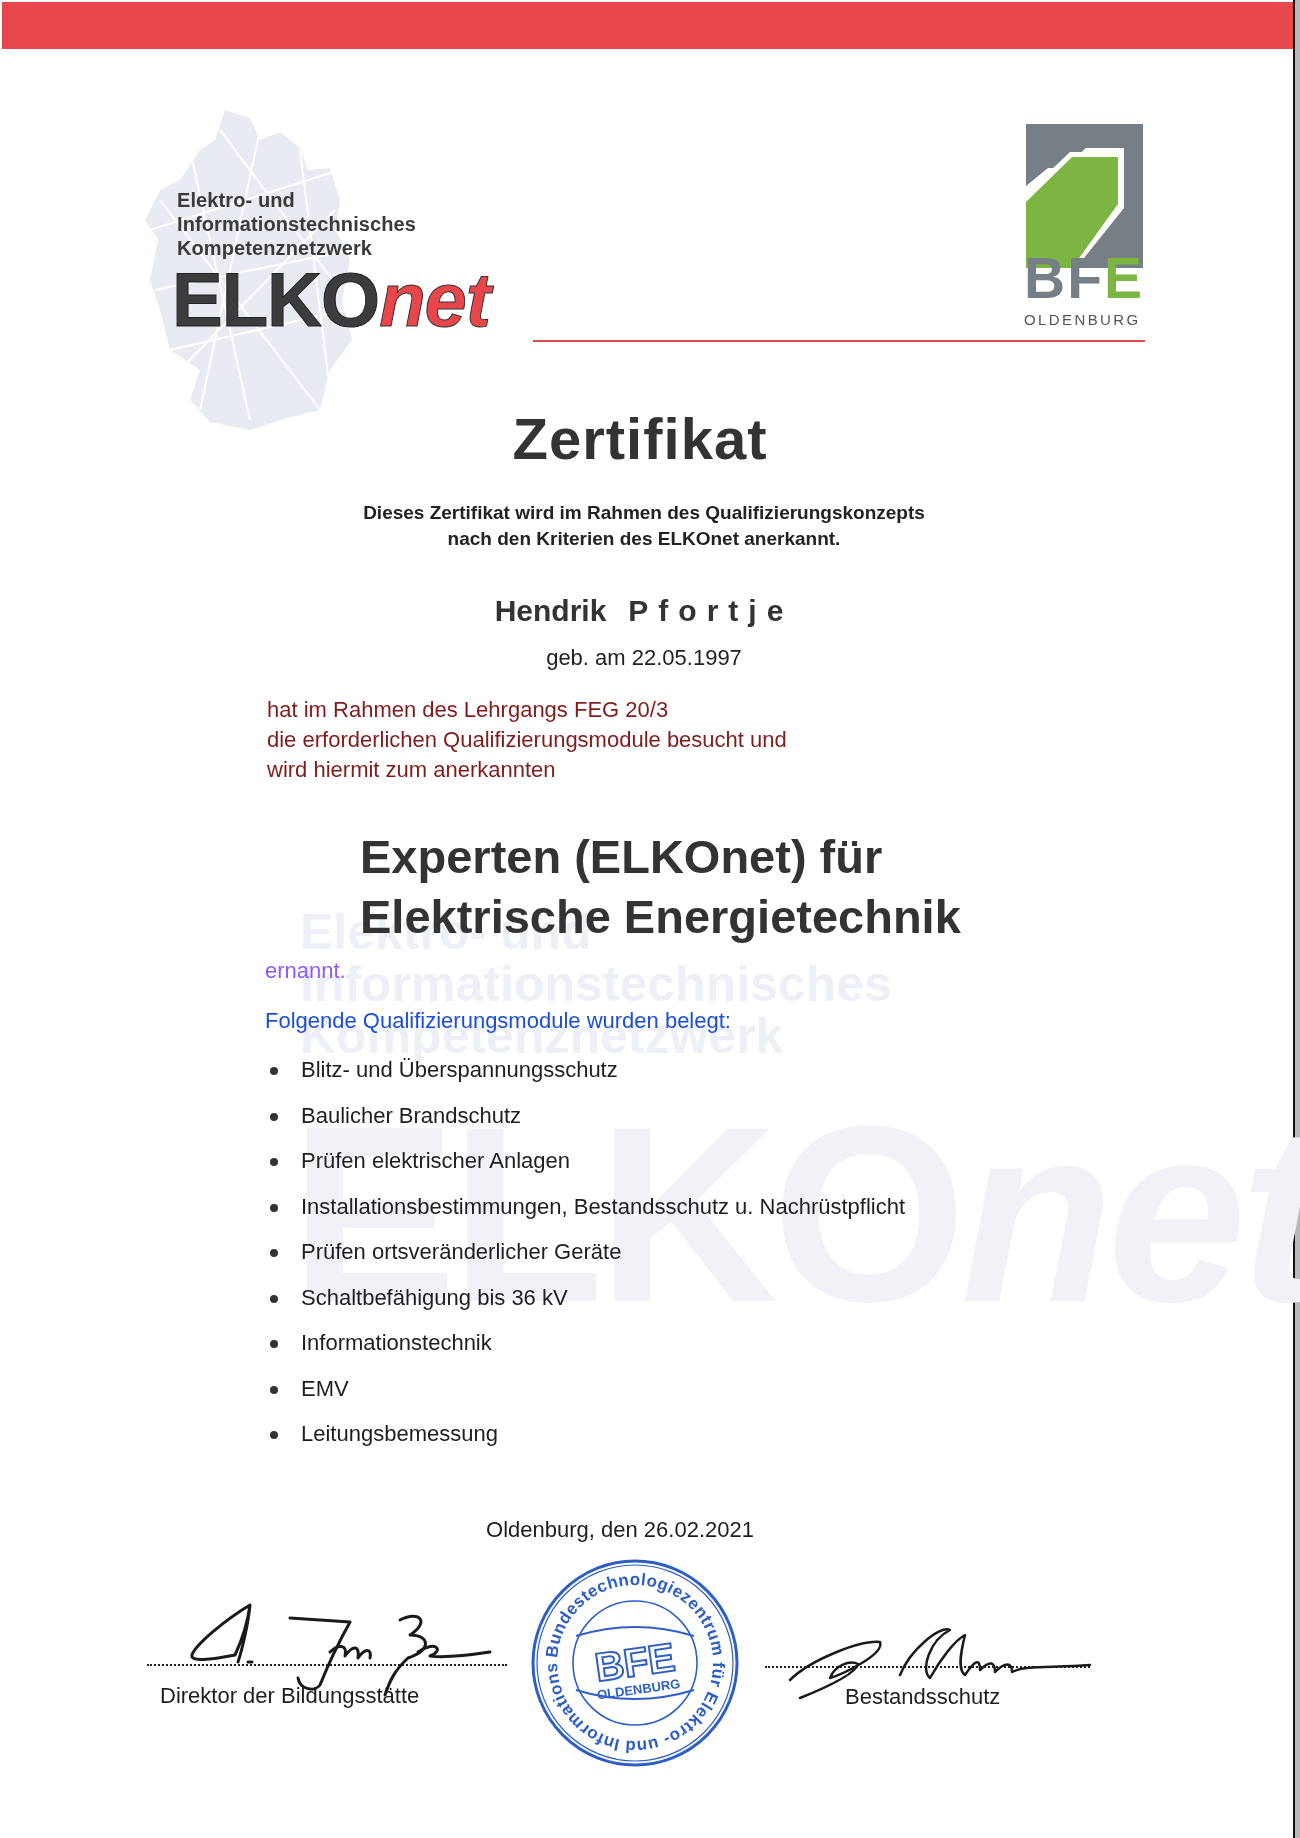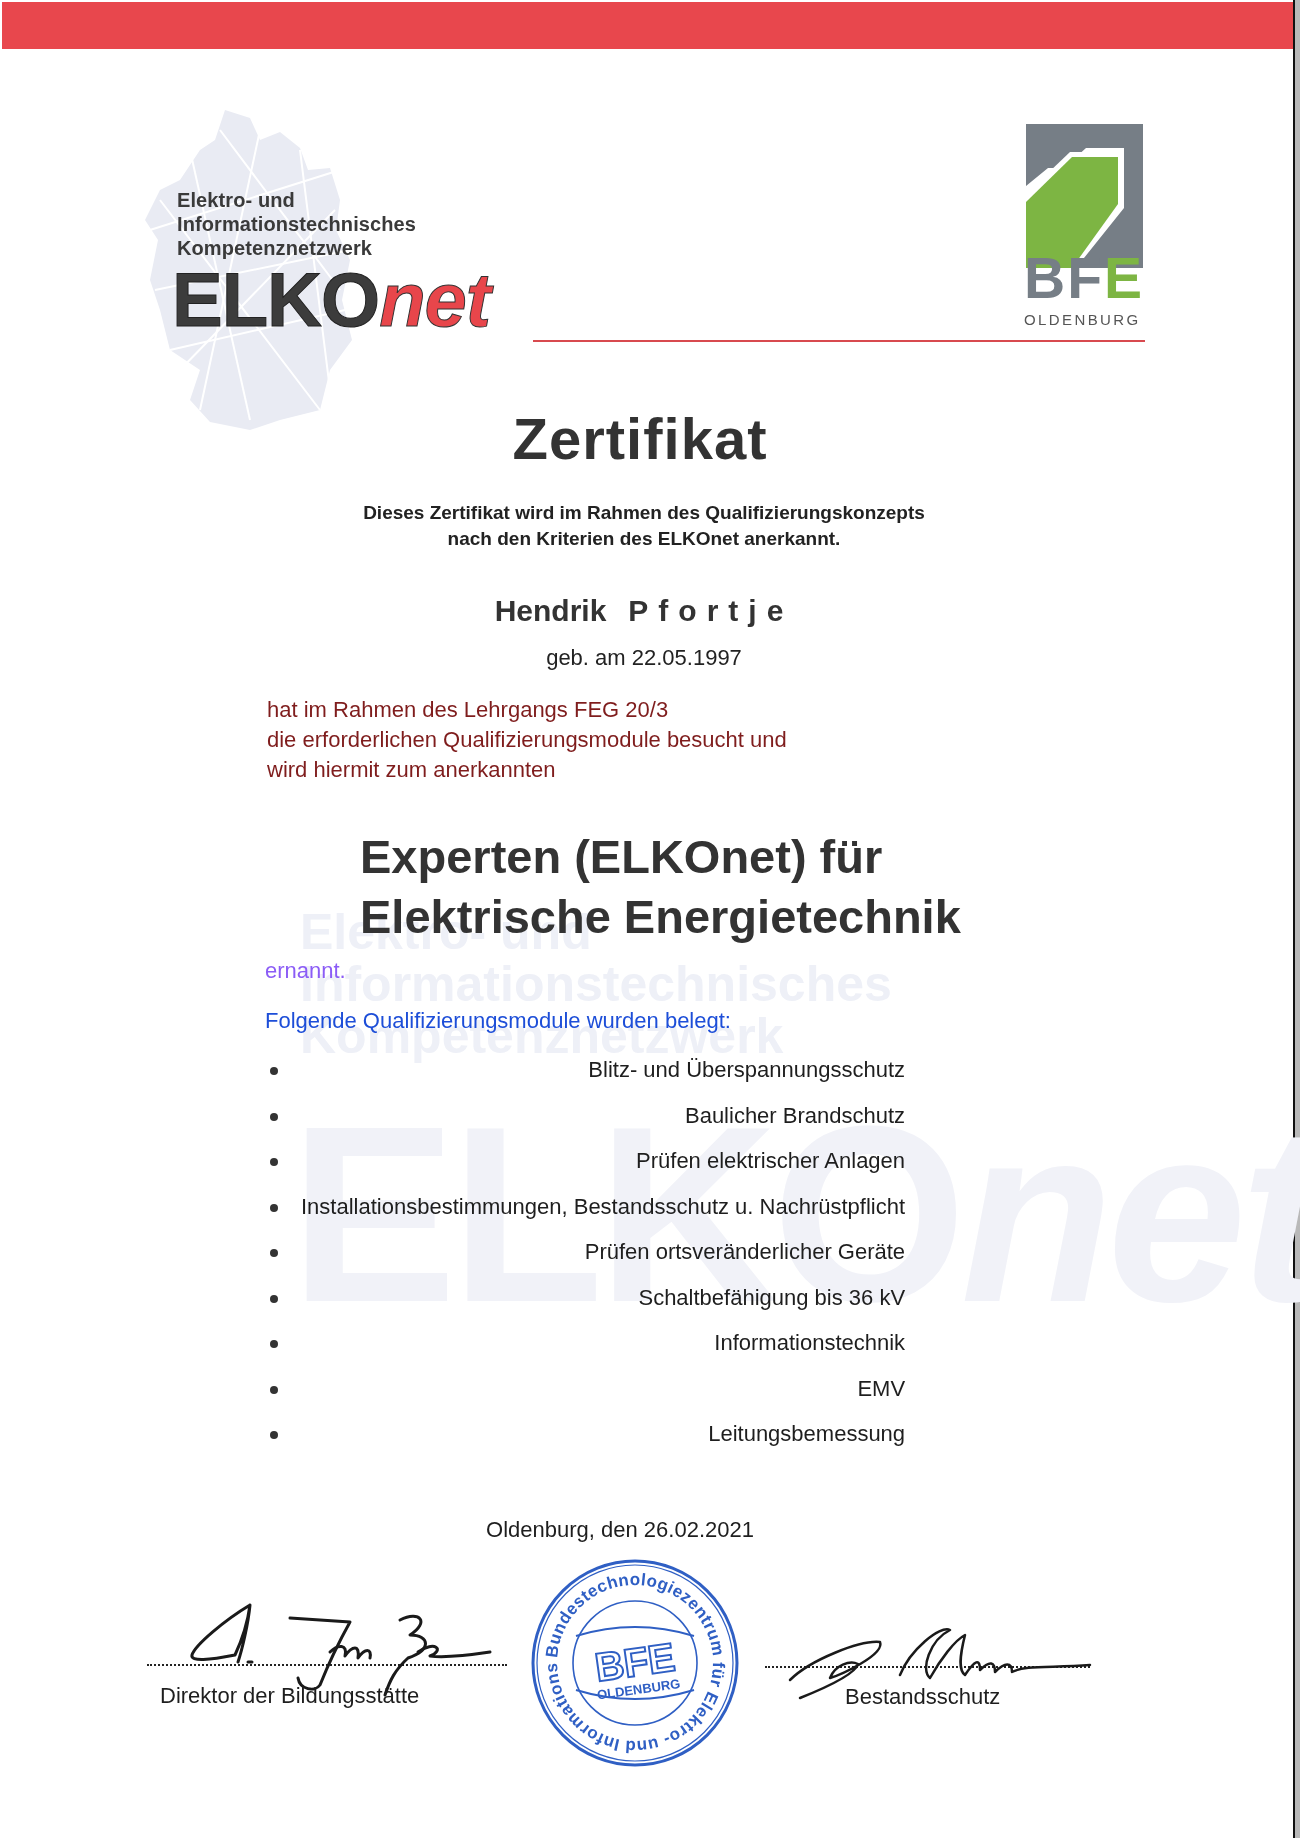--- a/index.html
+++ b/index.html
@@ -94,21 +94,21 @@
       font-size: 47px; font-weight: bold; line-height: 60px; color: #333; margin-top: 12px;
     }
     .degree div { white-space: nowrap; }
 
     .ernannt { position: absolute; left: 265px; top: 958px; font-size: 22px; color: #8b5cf6; }
     .modules-intro { position: absolute; left: 265px; top: 1008px; font-size: 22px; color: #1d4ed8; }
 
     .module-list { position: absolute; left: 265px; top: 1055px; margin: 0; padding: 0; list-style: none; }
     .module-list li {
       height: 45.5px; font-size: 22px; line-height: 30px; color: #1e1e1e; white-space: nowrap;
-      display: flex; align-items: flex-start; justify-content: space-between;
+      display: flex; align-items: flex-start;
     }
     .bullet {
       display: inline-block; width: 8px; height: 8px; border-radius: 50%; background: #333;
       margin: 12px 23px 0 5px; flex: none;
     }
 
     .date-line { top: 1517px; font-size: 22px; color: #1e1e1e; left: -30px; }
 
     .sig-left-dots {
       position: absolute; left: 147px; top: 1664px; width: 360px;

